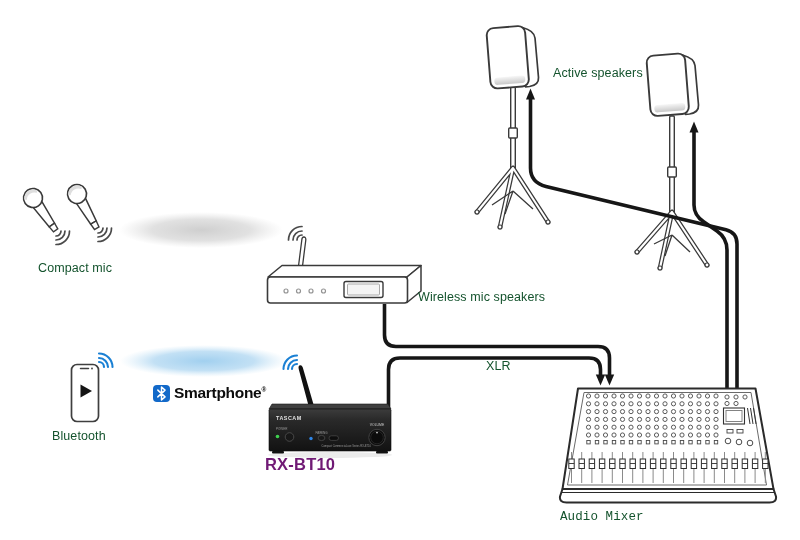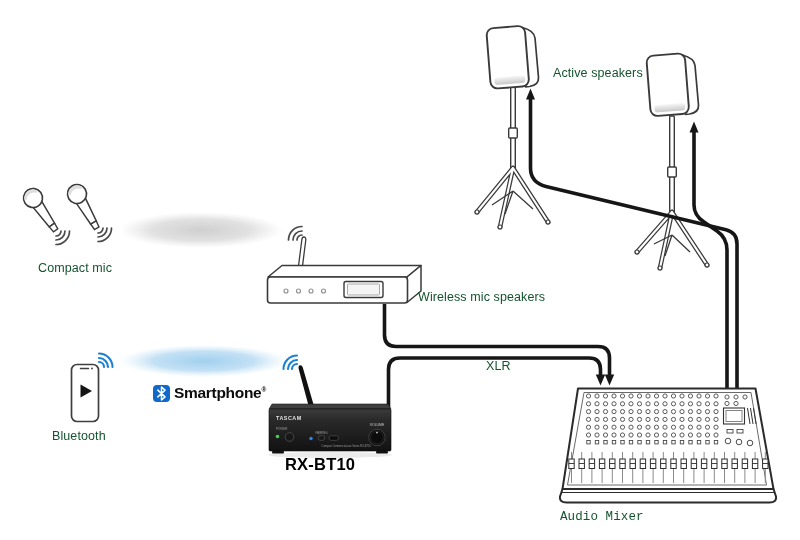--- a/index.html
+++ b/index.html
@@ -2,21 +2,21 @@
 <html><head>
 <meta charset="utf-8">
 <style>
   html,body{margin:0;padding:0;background:#fff;}
   #stage{
     position:relative;width:800px;height:540px;background:#ffffff;overflow:hidden;
     font-family:"Liberation Sans","DejaVu Sans",sans-serif;color:#222;
   }
   #art{position:absolute;left:0;top:0;}
   .lbl{position:absolute;font-size:12.5px;color:#14532d;white-space:nowrap;letter-spacing:.1px;}
-  #lbl-rxbt10{font-size:16.5px;font-weight:700;color:#000000;letter-spacing:.2px;margin-left:20px;}
+  #lbl-rxbt10{font-size:16.5px;font-weight:700;color:#701a75;letter-spacing:.2px;}
   #bt-mark{position:absolute;left:153px;top:384px;display:flex;align-items:center;gap:4px;}
   #bt-mark .bt-word{font-size:15.5px;font-weight:700;color:#0c0c0c;letter-spacing:-.3px;}
   #bt-mark sup{font-size:6.5px;font-weight:700;vertical-align:super;}
 </style>
 </head>
 <body>
 
 <div id="stage">
 
 <svg id="art" width="800" height="540" viewBox="0 0 800 540">

